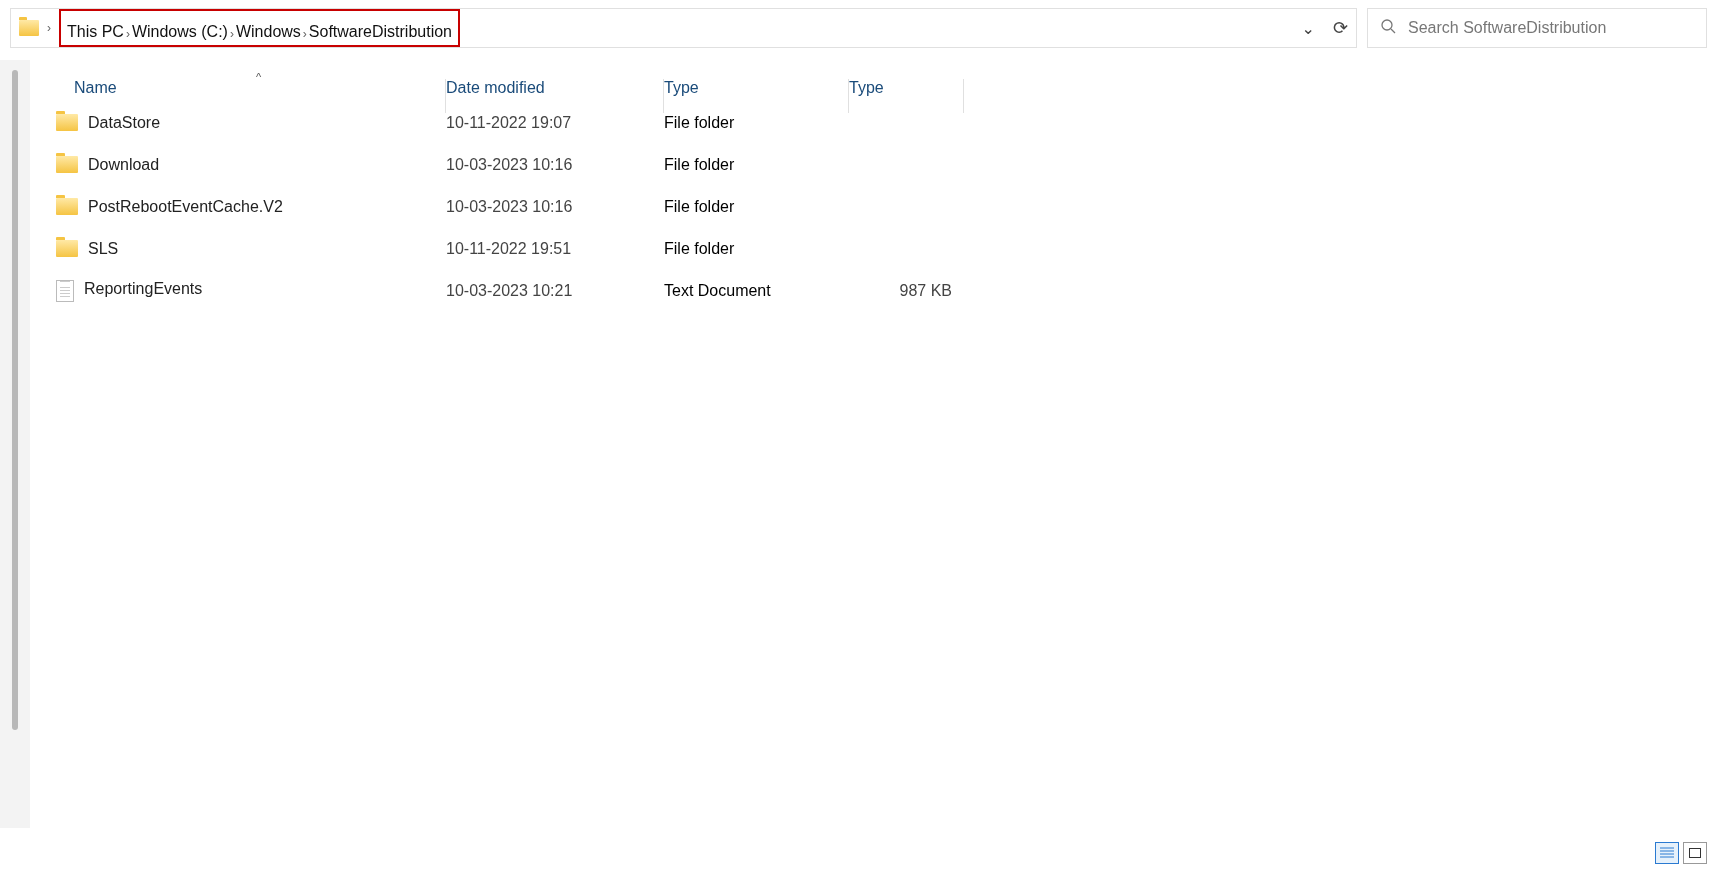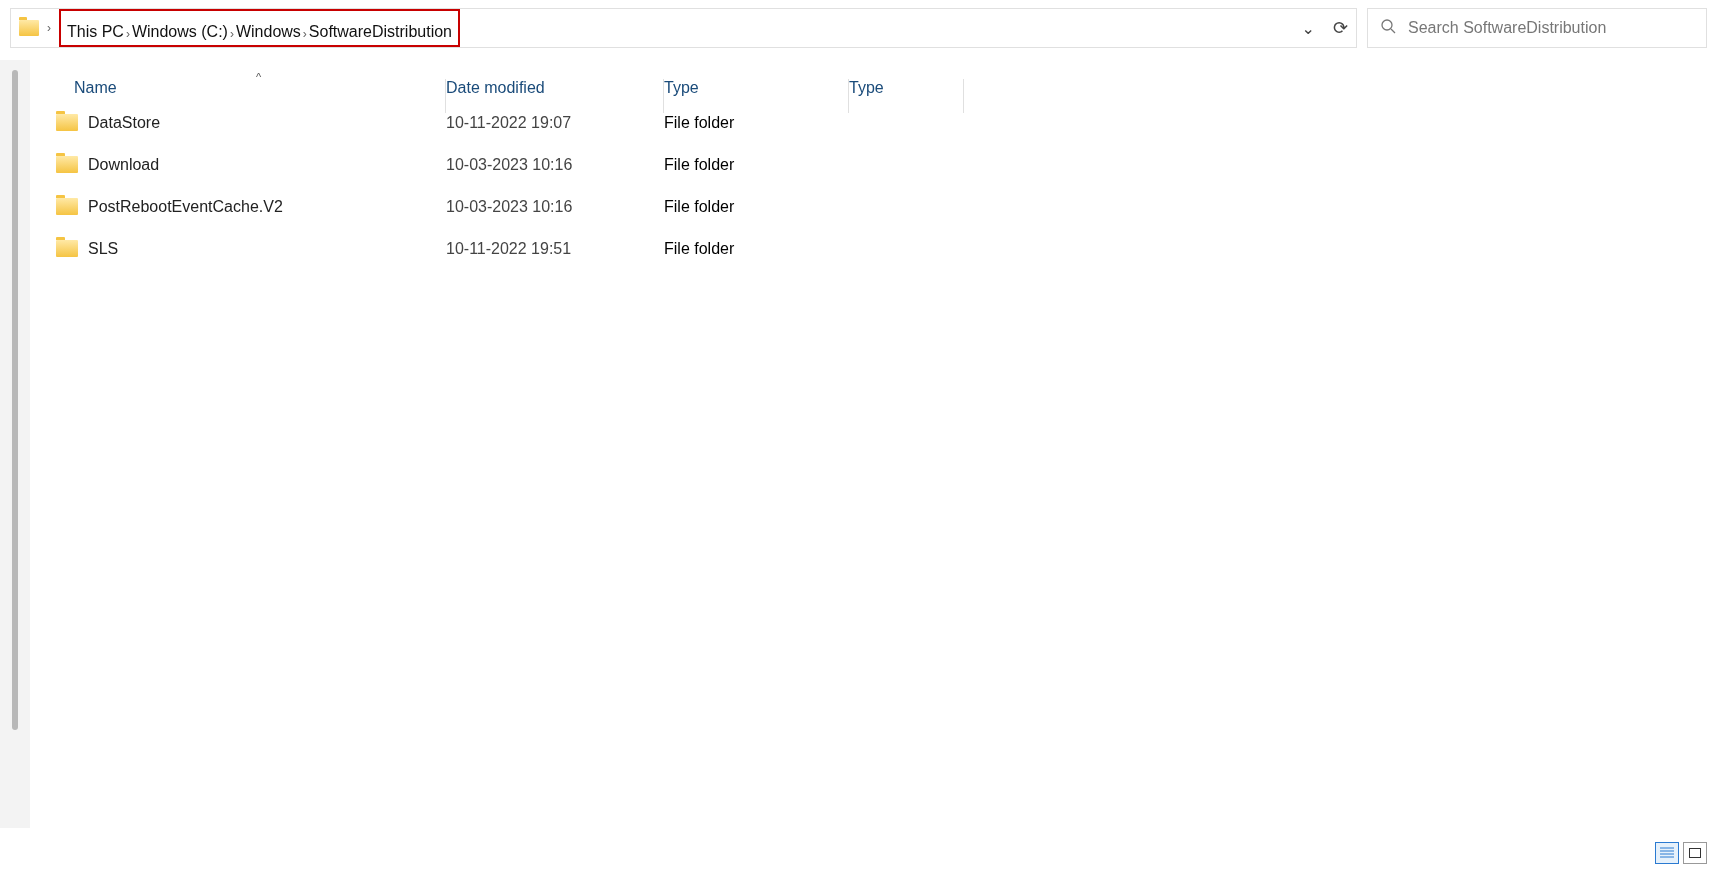--- a/index.html
+++ b/index.html
@@ -240,20 +240,29 @@
         </div>
         <div class="row">
           <div class="cell-name">
             <div class="folder-icon"></div>
             <span>SLS</span>
           </div>
           <div class="cell-date">10-11-2022 19:51</div>
           <div class="cell-type">File folder</div>
           <div class="cell-size"></div>
         </div>
+        <div class="row">
+          <div class="cell-name">
+            <div class="file-icon"></div>
+            <span>ReportingEvents</span>
+          </div>
+          <div class="cell-date">10-03-2023 10:21</div>
+          <div class="cell-type">Text Document</div>
+          <div class="cell-size">987 KB</div>
+        </div>
       </div>
   </div>
 </div>
 
 <div class="view-switch">
   <div class="view-btn active">
     <svg width="14" height="12" viewBox="0 0 14 12">
         <line x1="0" y1="1" x2="14" y2="1" stroke="#2a7ad1"></line>
         <line x1="0" y1="4" x2="14" y2="4" stroke="#2a7ad1"></line>
         <line x1="0" y1="7" x2="14" y2="7" stroke="#2a7ad1"></line>

